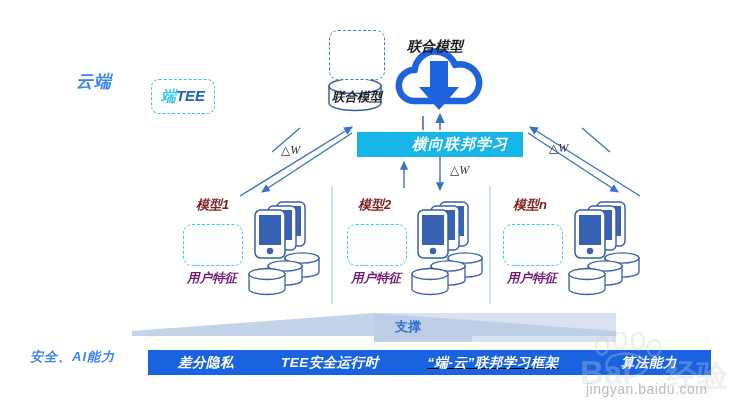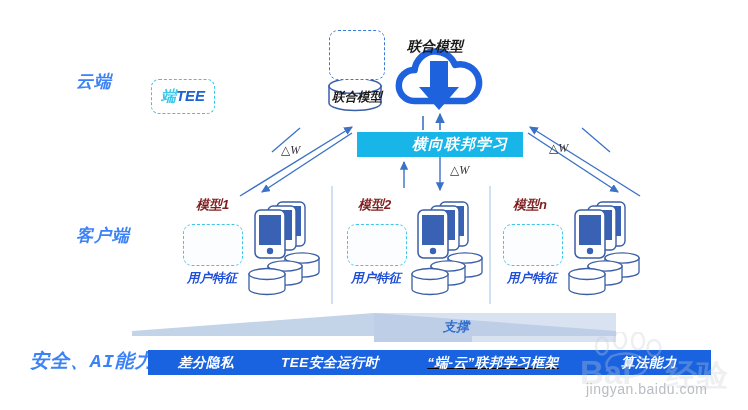--- a/index.html
+++ b/index.html
@@ -11,21 +11,21 @@
   .stage{position:absolute;left:0;top:0;width:748px;height:410px;}
   .abs{position:absolute;}
 
   
   .row-label{
     font-weight:bold;color:#3b82f6;letter-spacing:1px;
     font-style:italic;white-space:nowrap;
   }
   #lbl-cloud{left:76px;top:70px;font-size:17px;}
   #lbl-client{left:76px;top:224px;font-size:17px;}
-  #lbl-security{left:30px;top:348px;font-size:19px;font-family:Liberation Mono, monospace;}
+  #lbl-security{left:30px;top:348px;font-size:13px;}
 
   
   .tee-box{
     width:62px;height:33px;border-radius:8px;background:#ffffff;
     display:flex;align-items:center;justify-content:center;
   }
   #tee-cloud{left:151px;top:38px;border:1.6px dashed #2f6fd0;}
   #tee-edge{left:151px;top:79px;border:1.6px dashed #35c6e8;}
   .tee-text{font-size:15px;font-weight:bold;font-style:italic;white-space:nowrap;}
   #tee-cloud .tee-text{color:#1d63d2;}
@@ -72,35 +72,35 @@
 
   
   .model-label{
     font-size:13px;font-weight:bold;font-style:italic;color:#7f1d1d;white-space:nowrap;
   }
   #model1-label{left:196px;top:196px;}
   #model2-label{left:358px;top:196px;}
   #model3-label{left:513px;top:196px;}
 
   .feature-label{
-    font-size:12.5px;font-weight:bold;font-style:italic;color:#1d4ed8;white-space:nowrap;text-align:center;
+    font-size:12.5px;font-weight:bold;font-style:italic;color:#701a75;white-space:nowrap;text-align:center;
   }
   #feat1{left:187px;top:270px;}
   #feat2{left:351px;top:270px;}
   #feat3{left:507px;top:270px;}
 
   
   .divider{position:absolute;width:1.5px;background:#cfe0f3;}
   #div1{left:331px;top:186px;height:118px;}
   #div2{left:489px;top:186px;height:118px;}
 
   
   #support-label{
-    left:395px;top:318px;font-size:13px;font-weight:bold;font-style:italic;
-    color:#2f6fd0;white-space:nowrap;z-index:4;margin-left:48px;
+    left:395px;top:318px;font-size:13px;font-weight:bold;
+    color:#2f6fd0;white-space:nowrap;z-index:4;
   }
 
   
   .btn{
     height:25px;background:#1a63e0;display:flex;align-items:center;justify-content:center;padding-left:12px;
   }
   .btn span{
     color:#ffffff;font-size:13.5px;font-weight:bold;font-style:italic;
     white-space:nowrap;letter-spacing:.5px;
   }
@@ -237,21 +237,20 @@
       <ellipse cx="605" cy="266" rx="17" ry="5.2" fill="#ffffff" stroke="#3a5fa8" stroke-width="1.3"></ellipse>
       <path d="M569 274 v15 a18 5.5 0 0 0 36 0 v-15 z" fill="#ffffff" stroke="#3a5fa8" stroke-width="1.3"></path>
       <ellipse cx="587" cy="274" rx="18" ry="5.5" fill="#ffffff" stroke="#3a5fa8" stroke-width="1.3"></ellipse>
     </g>
   </svg>
 
   <div class="divider" id="div1"></div>
   <div class="divider" id="div2"></div>
 
   <div class="abs row-label" id="lbl-cloud">云端</div>
-  <div class="abs row-label" id="lbl-client">客户端</div>
   <div class="abs row-label" id="lbl-security">安全、AI能力</div>
 
   <div class="abs tee-box" id="tee-edge">
     <span class="tee-text"><span class="cn">端</span><span>TEE</span></span>
   </div>
 
   <div class="abs atom-box" id="atom-cloud-box"></div>
   <div class="abs cyl-label" id="cloud-feature-label">联合模型</div>
   <div class="abs" id="joint-model-label">联合模型</div>
 

